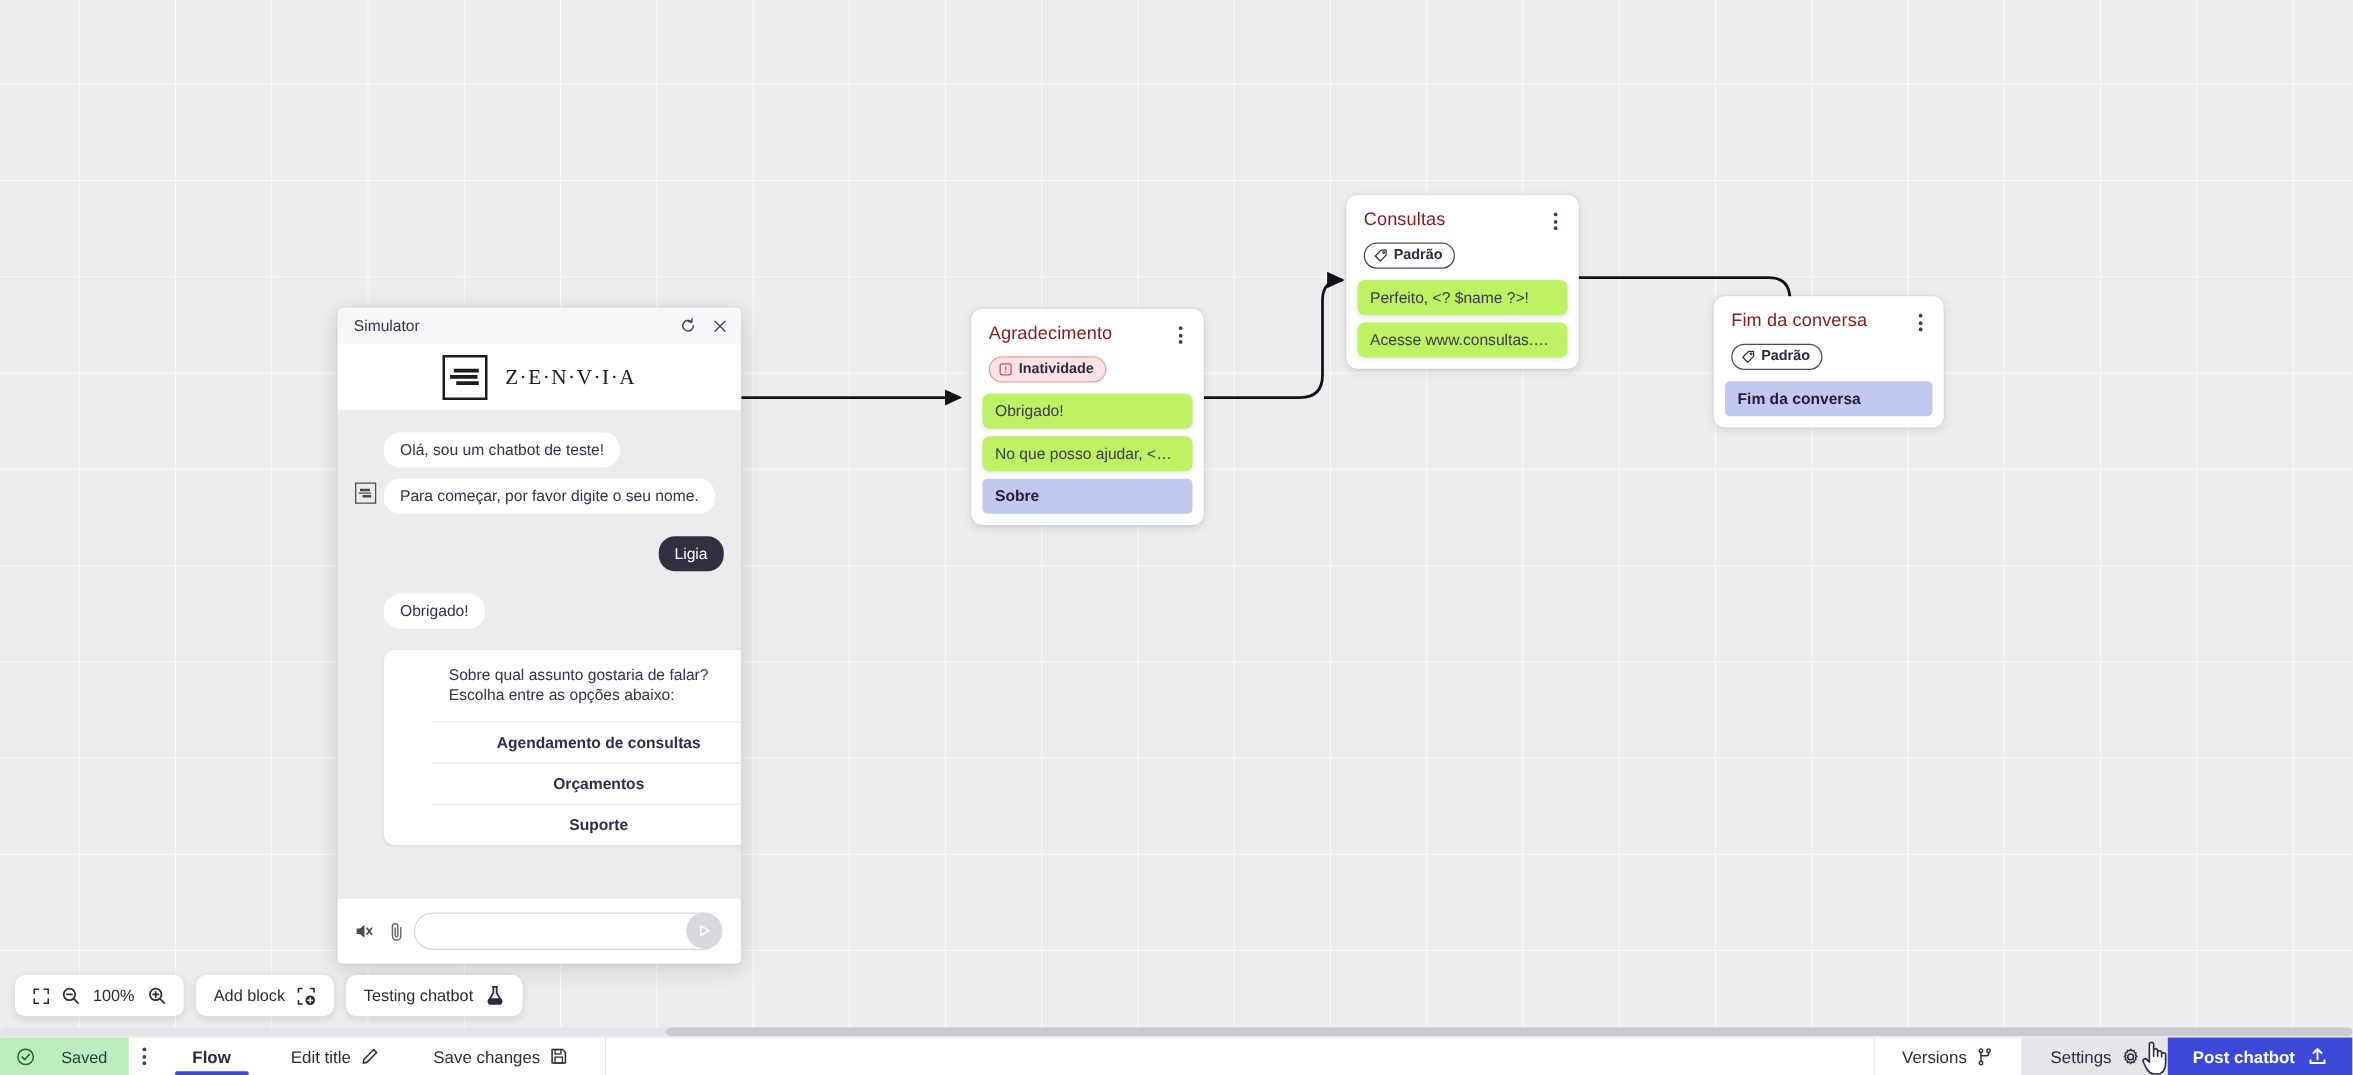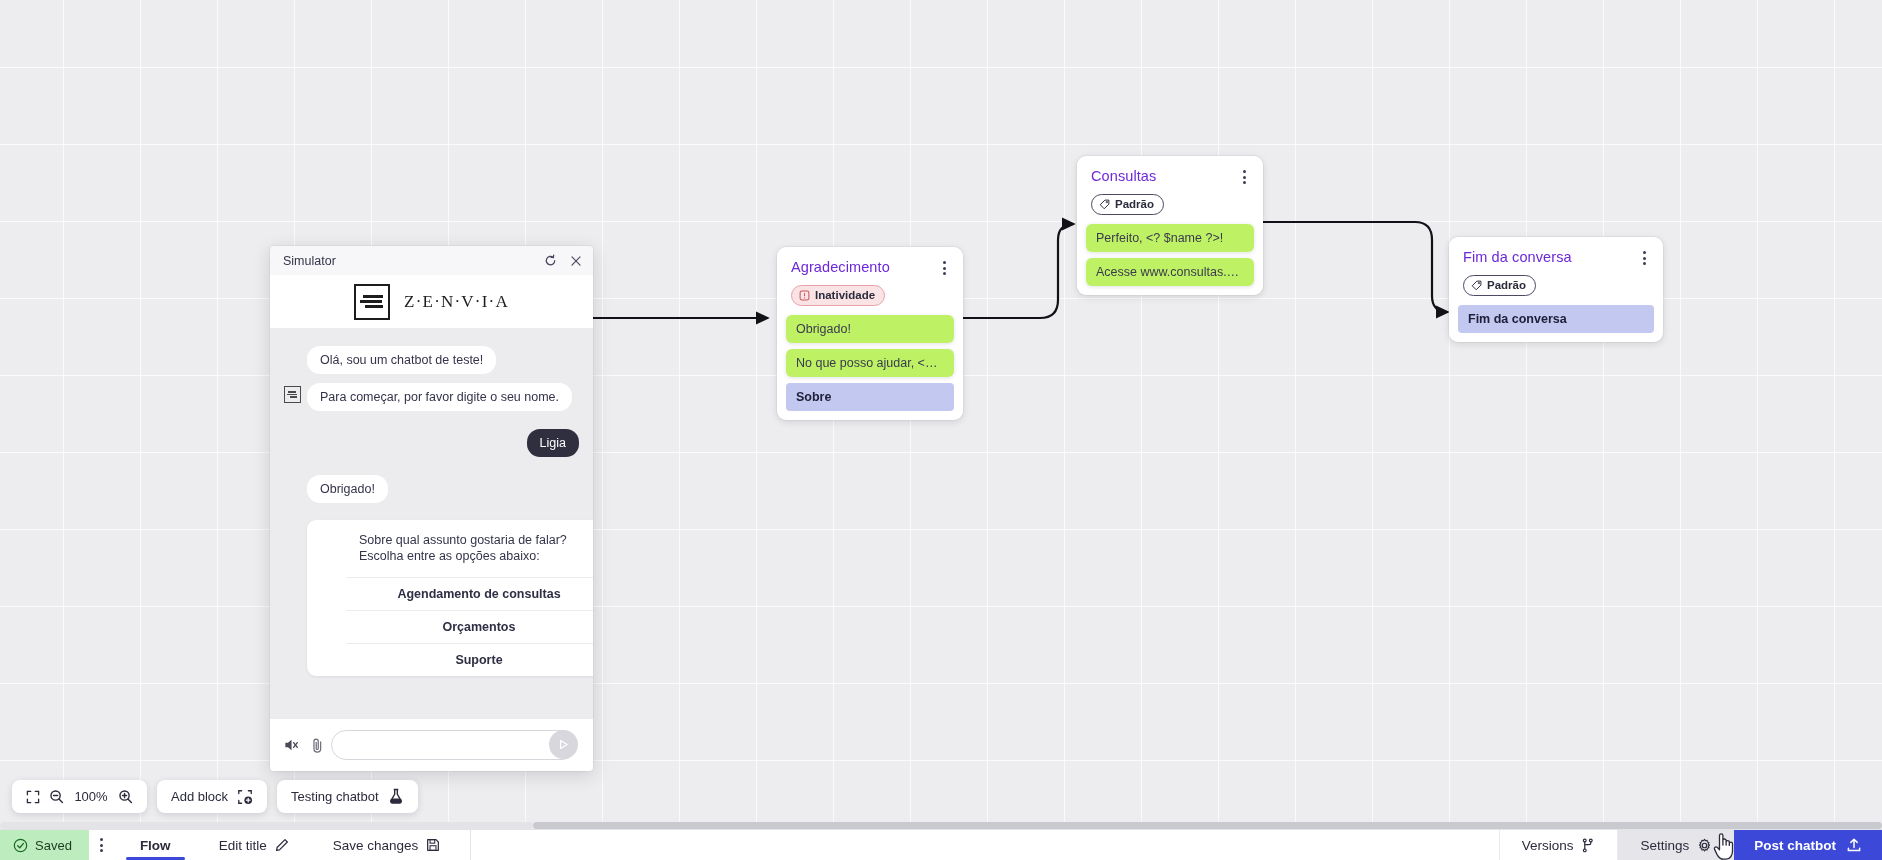--- a/index.html
+++ b/index.html
@@ -22,21 +22,21 @@
   }
   #edges{position:absolute;left:0;top:0;width:1882px;height:830px;pointer-events:none;}
 
   
   .node{
     position:absolute;background:#ffffff;border-radius:9px;
     box-shadow:0 2px 7px rgba(30,30,50,.13), 0 0 0 1px rgba(0,0,0,.035);
     padding:0 0 9px 0;
   }
   .node-head{display:flex;align-items:flex-start;justify-content:space-between;padding:12px 11px 0 14px;}
-  .node-title{font-size:14.5px;color:#6d28d9;font-weight:400;letter-spacing:.1px;line-height:16px;}
+  .node-title{font-size:14.5px;color:#7f1d1d;font-weight:400;letter-spacing:.1px;line-height:16px;}
   .kebab{width:16px;height:18px;display:flex;flex-direction:column;align-items:center;justify-content:center;gap:2.5px;cursor:pointer;}
   .kebab i{width:3px;height:3px;border-radius:50%;background:#3c3c55;display:block;}
   .badge{
     display:inline-flex;align-items:center;gap:5px;margin:8px 0 0 14px;
     border-radius:11px;padding:2px 9px 2px 7px;font-size:11.5px;line-height:15px;font-weight:700;
   }
   .badge.default{border:1px solid #4a4a63;color:#2b2b3c;background:#fff;}
   .badge.inactive{border:1px solid #e9a1a9;color:#2b2b3c;background:#fae3e5;}
   .badge svg{display:block;}
   .node-body{margin-top:9px;padding:0 9px;display:flex;flex-direction:column;gap:6px;}
@@ -96,21 +96,21 @@
     padding:0 14px;box-shadow:0 2px 7px rgba(30,30,50,.14);font-size:13px;color:#2b2b3c;cursor:pointer;
   }
   .pill .zl{font-size:13px;color:#2b2b3c;min-width:36px;text-align:center;}
   .pill .ic{display:flex;align-items:center;}
 
   
   #statusbar{
     position:absolute;left:0;bottom:0;width:1882px;height:30px;background:#fff;
     border-top:1px solid #e3e3e7;display:flex;align-items:stretch;z-index:8;
   }
-  #saved{background:#bdedbe;display:flex;align-items:center;gap:7px;padding:0 17px 0 13px;font-size:13px;color:#1d3b20;}
+  #saved{background:#bdedbe;display:flex;align-items:center;gap:21px;padding:0 17px 0 13px;font-size:13px;color:#1d3b20;}
   .sb-kebab{display:flex;align-items:center;padding:0 11px;cursor:pointer;}
   .sb-kebab .col{display:flex;flex-direction:column;gap:2.5px;}
   .sb-kebab i{width:3px;height:3px;border-radius:50%;background:#3c3c55;display:block;}
   .sb-item{display:flex;align-items:center;gap:8px;padding:0 22px;font-size:13.5px;color:#2b2b3c;cursor:pointer;position:relative;font-weight:400;}
   .sb-item.tab{font-weight:700;padding:0 26px;}
   .sb-item.tab::after{content:"";position:absolute;left:12px;right:12px;bottom:0;height:3px;background:#3b48d8;border-radius:2px;}
   #sb-divider{width:1px;background:#e3e3e7;margin:0 0 0 8px;}
   #sb-right{margin-left:auto;display:flex;align-items:stretch;}
   #sb-right .sb-item{border-left:1px solid #e9e9ee;}
   #settings-item{background:#e6e6ea;}
@@ -182,21 +182,21 @@
         <circle cx="11.5" cy="4.5" r="1.1" fill="none" stroke="#2b2b3c" stroke-width="1.2"></circle>
       </svg>
       <span>Padrão</span>
     </div>
     <div class="node-body">
       <div class="msg">Perfeito, &lt;? $name ?&gt;!</div>
       <div class="msg">Acesse www.consultas.com par...</div>
     </div>
   </div>
 
-  <div class="node" id="n-fim" style="left:1449px;top:237px;width:214px;">
+  <div class="node" id="n-fim" style="left:1371px;top:237px;width:184px;">
     <div class="node-head">
       <div class="node-title">Fim da conversa</div>
       <div class="kebab">
           <i></i>
           <i></i>
           <i></i>
         </div>
     </div>
     <div class="badge default">
       <svg width="11" height="11" viewBox="0 0 16 16">

